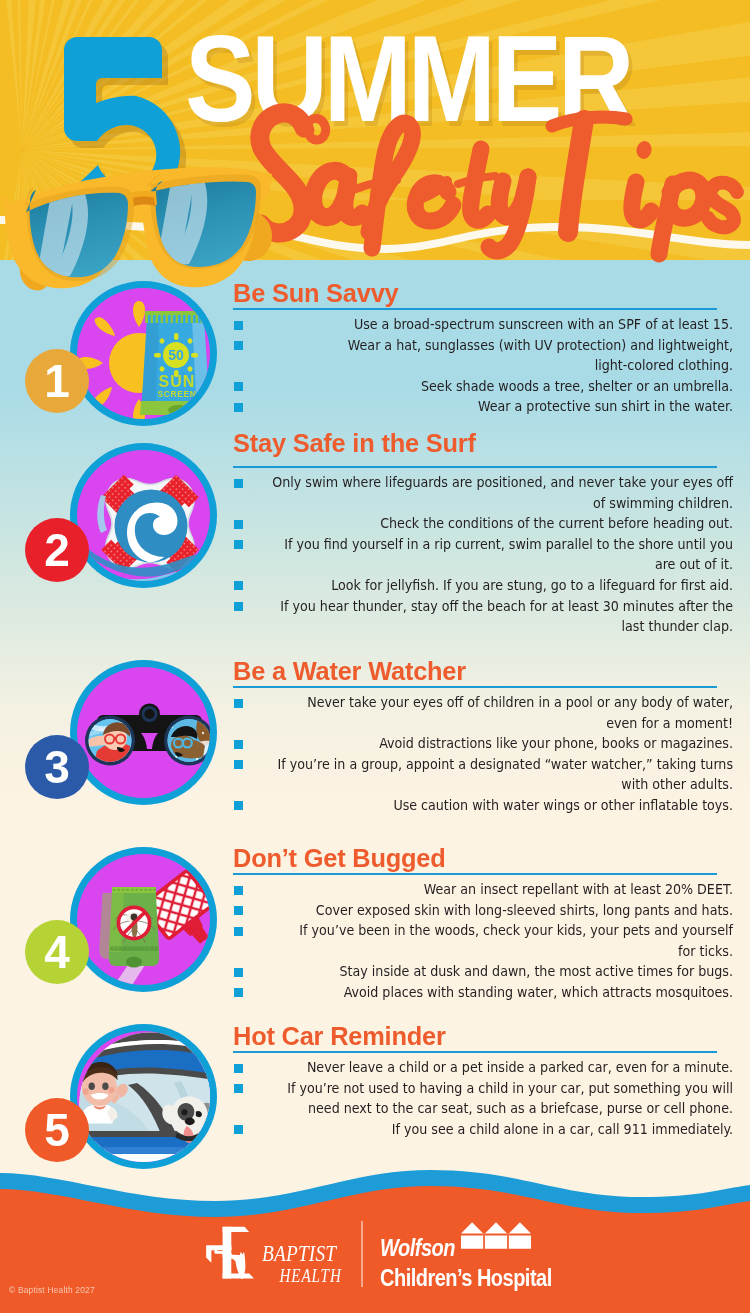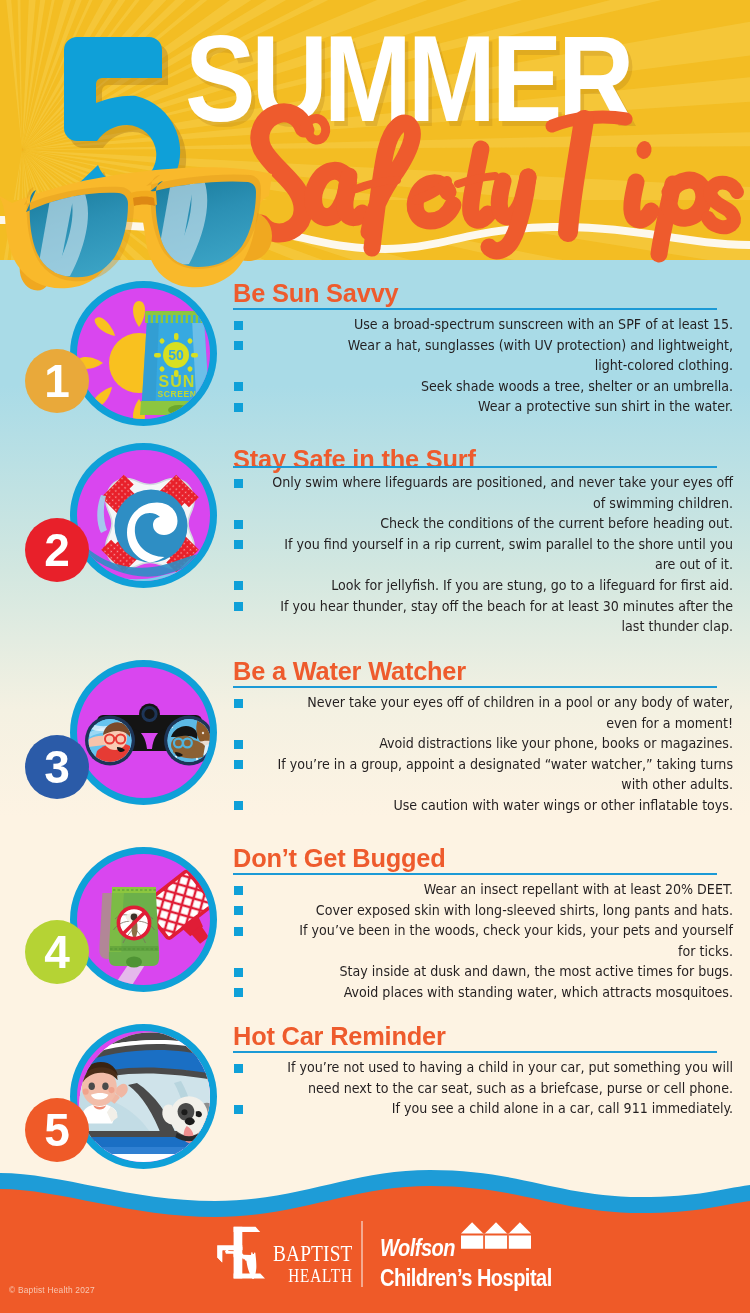--- a/index.html
+++ b/index.html
@@ -27,21 +27,21 @@
   .rule{position:absolute;left:233px;height:1.5px;background:#1c9ad6;width:484px;}
   .blist{position:absolute;left:233px;width:500px;}
   .bline{position:relative;padding-left:20px;font-size:14.1px;line-height:20.6px;color:#231f20;
       font-family:"DejaVu Sans Condensed","DejaVu Sans",sans-serif;white-space:pre-line;text-align:right;}
   .bline .bsq{position:absolute;left:1px;top:6.5px;width:9px;height:9px;background:#0fa0d8;}
   .iconart{position:absolute;left:0;top:0;width:147px;height:145px;}
   .iconart svg{display:block;}
   
   #footer{position:absolute;left:0;top:1185px;width:750px;height:128px;z-index:8;}
   #copyright{position:absolute;left:9px;top:100px;font-size:8.4px;color:#f7c8b3;letter-spacing:.2px;}
-  #logo-baptist{position:absolute;left:216px;top:36px;display:flex;align-items:flex-start;}
+  #logo-baptist{position:absolute;left:205px;top:36px;display:flex;align-items:flex-start;font-style:italic;}
   #logo-baptist .logo-words{margin-left:1px;margin-top:21px;color:#fff;
       font-family:"Liberation Serif",serif;line-height:1;}
   .bh1{font-size:23px;letter-spacing:.2px;transform:scaleX(.84);transform-origin:left center;width:95px;}
   .bh2{font-size:18px;letter-spacing:1.1px;text-align:right;margin-top:1.5px;
        transform:scaleX(.84);transform-origin:left center;width:95px;}
   #logo-divider{position:absolute;left:361px;top:36px;width:1.5px;height:66px;background:#f4a98f;}
   #logo-wolfson{position:absolute;left:380px;top:52px;color:#fff;}
   #logo-wolfson .wrow{display:flex;align-items:flex-start;font-style:italic;}
   .w1{font-size:23px;font-weight:bold;letter-spacing:-.6px;line-height:1;
       transform:scaleX(.87);transform-origin:left center;width:86px;}
@@ -203,21 +203,21 @@
         <div class="rule" style="top:37px"></div>
         <div class="blist" style="top:43px">
           <div class="bline"><span class="bsq"></span><span>Use a broad-spectrum sunscreen with an SPF of at least 15.</span></div>
           <div class="bline"><span class="bsq"></span><span>Wear a hat, sunglasses (with UV protection) and lightweight,
 light-colored clothing.</span></div>
           <div class="bline"><span class="bsq"></span><span>Seek shade woods a tree, shelter or an umbrella.</span></div>
           <div class="bline"><span class="bsq"></span><span>Wear a protective sun shirt in the water.</span></div>
         </div>
       </div>
       <div class="sec" style="top:429px">
-        <div class="sec-title" style="top:16px">Stay Safe in the Surf</div>
+        <div class="sec-title" style="top:0">Stay Safe in the Surf</div>
         <div class="rule" style="top:37px"></div>
         <div class="blist" style="top:43px">
           <div class="bline"><span class="bsq"></span><span>Only swim where lifeguards are positioned, and never take your eyes off
 of swimming children.</span></div>
           <div class="bline"><span class="bsq"></span><span>Check the conditions of the current before heading out.</span></div>
           <div class="bline"><span class="bsq"></span><span>If you find yourself in a rip current, swim parallel to the shore until you
 are out of it.</span></div>
           <div class="bline"><span class="bsq"></span><span>Look for jellyfish. If you are stung, go to a lifeguard for first aid.</span></div>
           <div class="bline"><span class="bsq"></span><span>If you hear thunder, stay off the beach for at least 30 minutes after the
 last thunder clap.</span></div>
@@ -244,20 +244,21 @@
           <div class="bline"><span class="bsq"></span><span>If you’ve been in the woods, check your kids, your pets and yourself
 for ticks.</span></div>
           <div class="bline"><span class="bsq"></span><span>Stay inside at dusk and dawn, the most active times for bugs.</span></div>
           <div class="bline"><span class="bsq"></span><span>Avoid places with standing water, which attracts mosquitoes.</span></div>
         </div>
       </div>
       <div class="sec" style="top:1014px">
         <div class="sec-title" style="top:8px">Hot Car Reminder</div>
         <div class="rule" style="top:37px"></div>
         <div class="blist" style="top:43px">
+          <div class="bline"><span class="bsq"></span><span>Never leave a child or a pet inside a parked car, even for a minute.</span></div>
           <div class="bline"><span class="bsq"></span><span>If you’re not used to having a child in your car, put something you will
 need next to the car seat, such as a briefcase, purse or cell phone.</span></div>
           <div class="bline"><span class="bsq"></span><span>If you see a child alone in a car, call 911 immediately.</span></div>
         </div>
       </div>
       <div class="iconcircle" style="left:70px;top:281px">
         <div class="iconart">
           <svg width="147" height="145" viewBox="0 0 147 145">
             <defs>
               <clipPath id="c1">

